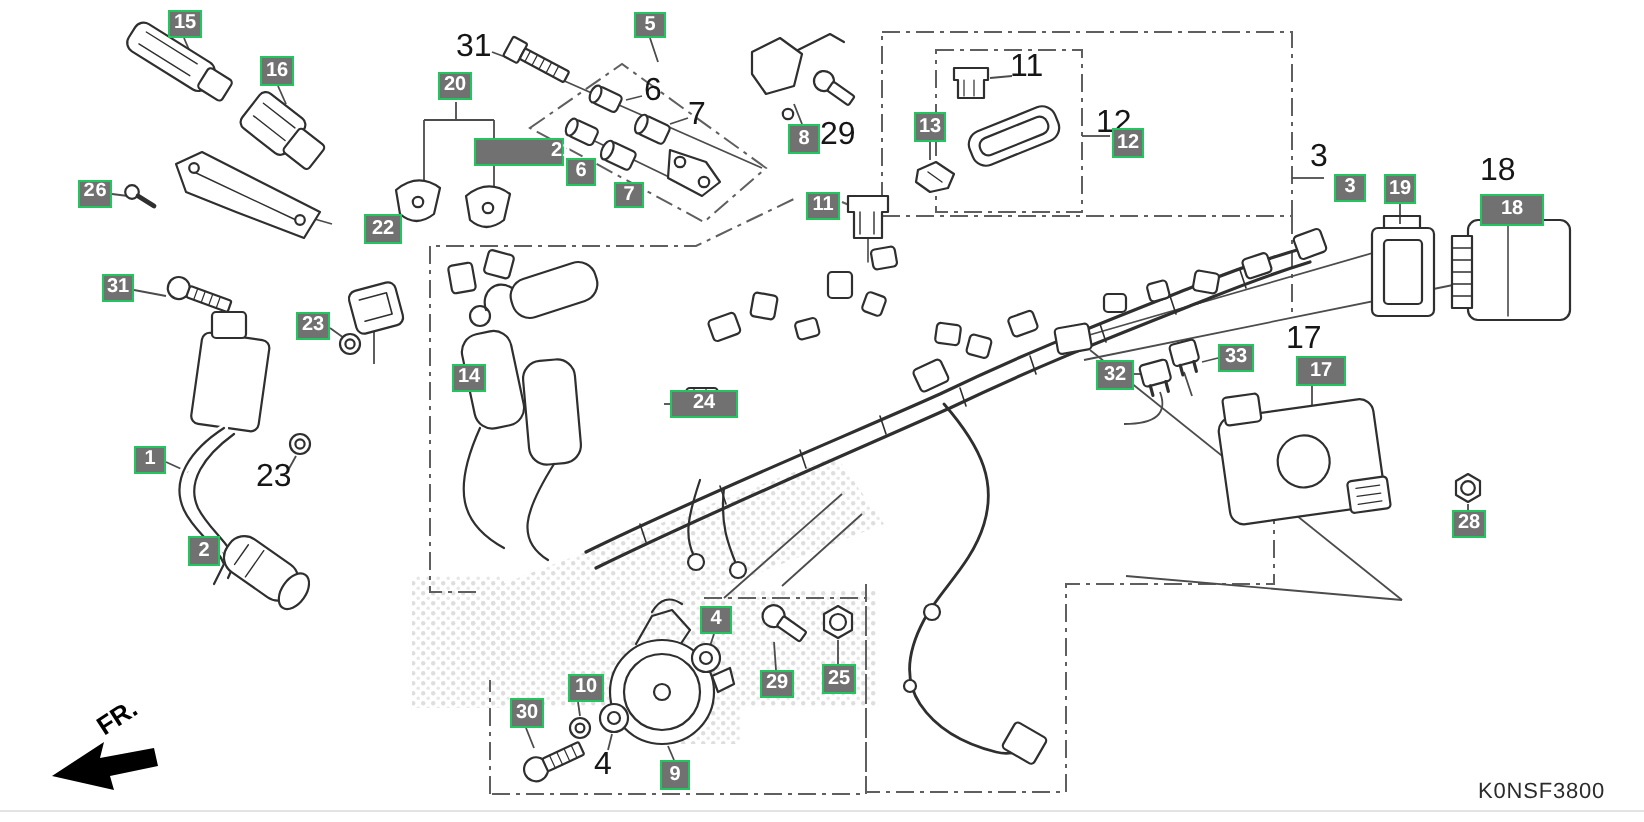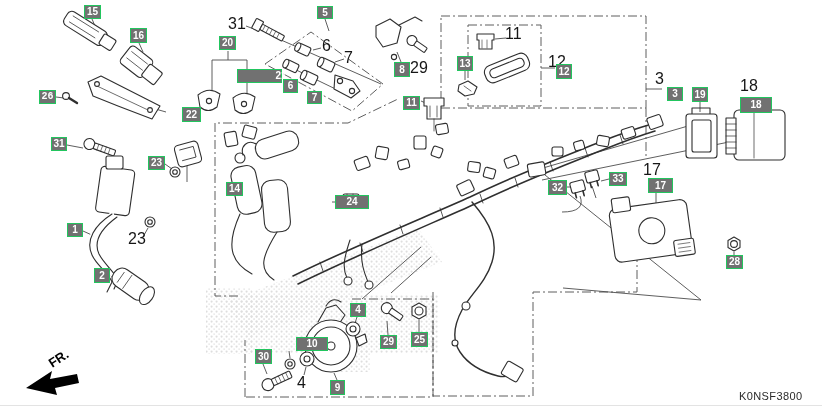--- a/index.html
+++ b/index.html
@@ -360,21 +360,21 @@
       <div class="badge" style="left: 315px; top: 195px; width: 34px; height: 14px; margin-left: 20px;">24</div>
       <div class="badge" style="left: 51px; top: 137px; width: 16px; height: 14px;">31</div>
       <div class="badge" style="left: 148px; top: 156px; width: 17px; height: 14px;">23</div>
       <div class="badge" style="left: 178px; top: 182px; width: 17px; height: 14px; margin-left: 48px;">14</div>
       <div class="badge" style="left: 67px; top: 223px; width: 16px; height: 14px;">1</div>
       <div class="badge" style="left: 94px; top: 268px; width: 16px; height: 15px;">2</div>
       <div class="badge" style="left: 350px; top: 303px; width: 16px; height: 14px;">4</div>
       <div class="badge" style="left: 380px; top: 335px; width: 17px; height: 14px;">29</div>
       <div class="badge" style="left: 411px; top: 332px; width: 17px; height: 15px;">25</div>
       <div class="badge" style="left: 255px; top: 349px; width: 17px; height: 15px;">30</div>
-      <div class="badge" style="left: 296px; top: 337px; width: 32px; height: 14px;">10</div>
+      <div class="badge" style="left: 284px; top: 337px; width: 18px; height: 14px;">10</div>
       <div class="badge" style="left: 330px; top: 380px; width: 15px; height: 15px;">9</div>
       <span class="plain" style="left: 228px; top: 16px;">31</span>
       <span class="plain" style="left: 322px; top: 38px;">6</span>
       <span class="plain" style="left: 344px; top: 50px;">7</span>
       <span class="plain" style="left: 410px; top: 60px;">29</span>
       <span class="plain" style="left: 505px; top: 26px;">11</span>
       <span class="plain" style="left: 548px; top: 54px;">12</span>
       <span class="plain" style="left: 655px; top: 71px;">3</span>
       <span class="plain" style="left: 740px; top: 78px;">18</span>
       <span class="plain" style="left: 643px; top: 162px;">17</span>

